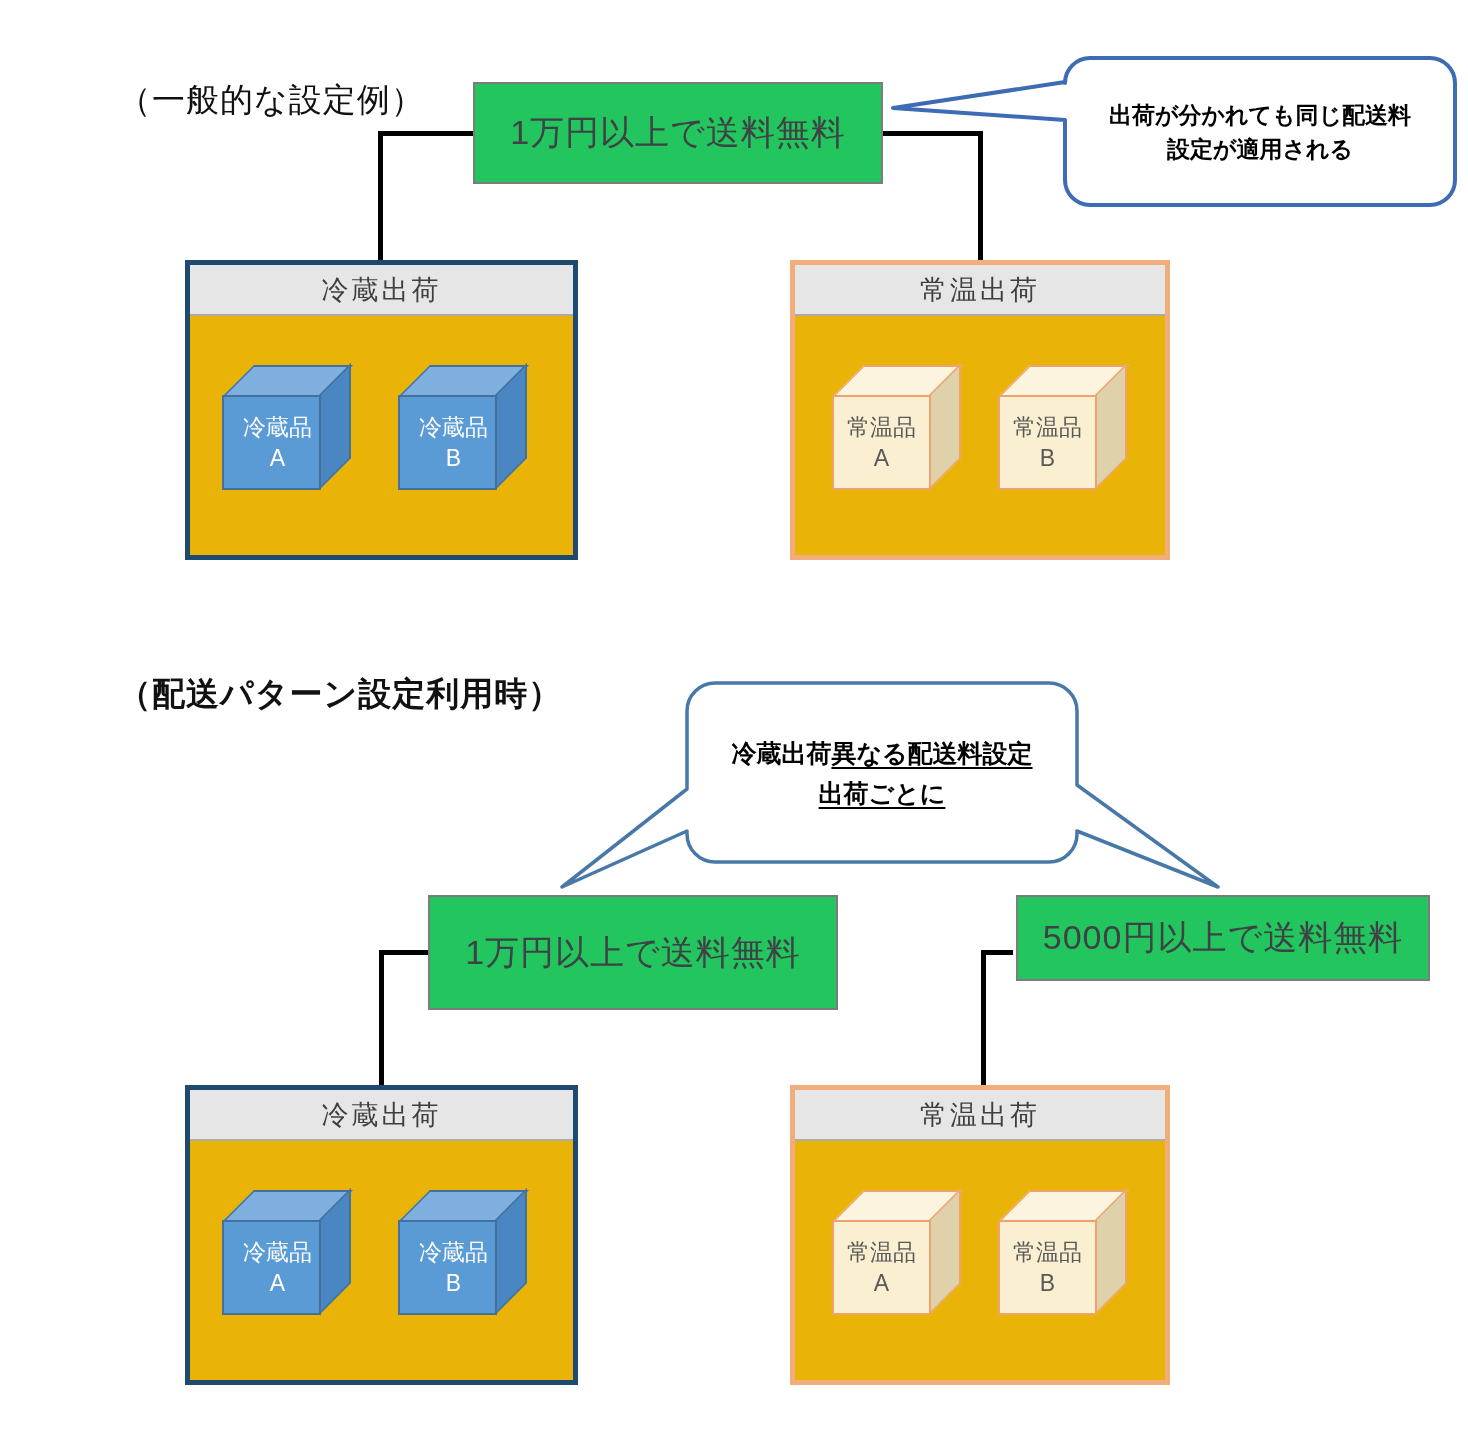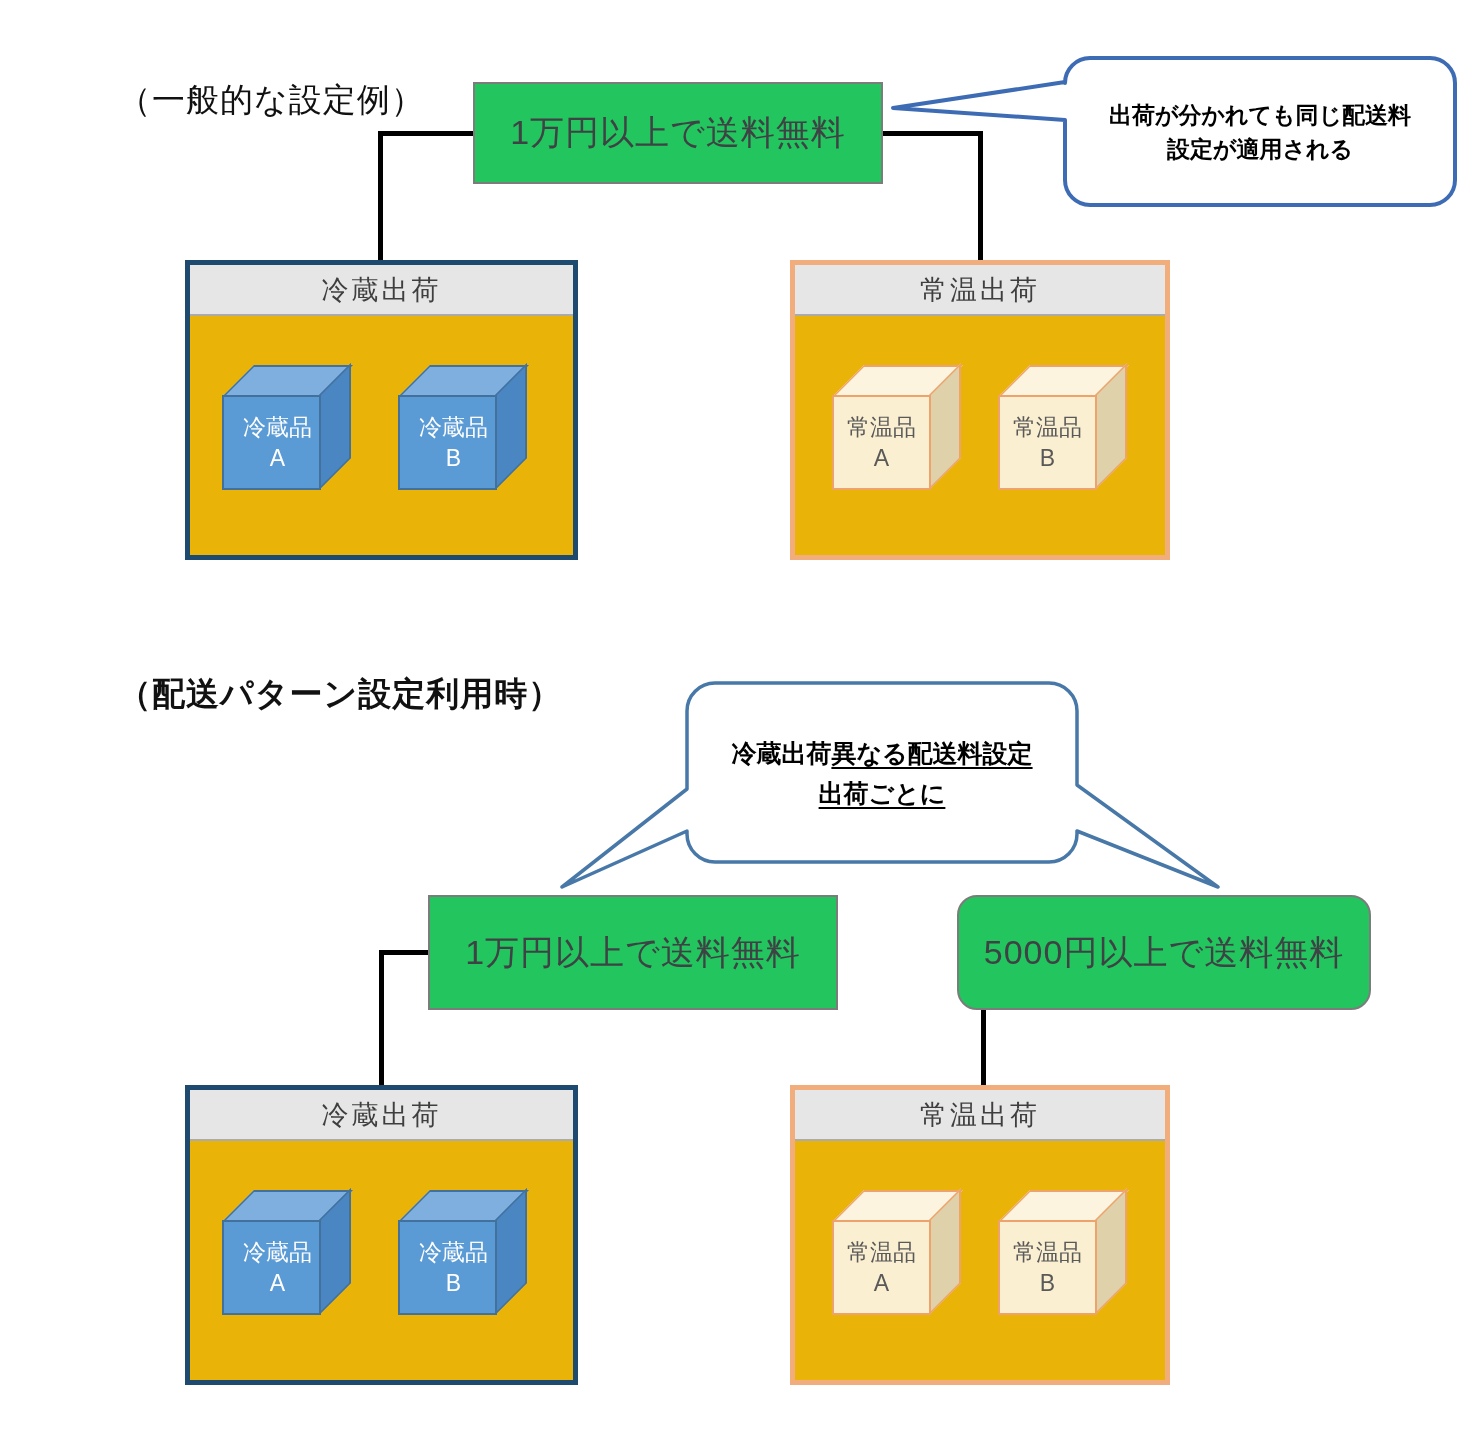--- a/index.html
+++ b/index.html
@@ -148,21 +148,21 @@
     <path class="callout2-path" d="M 170,8 H 504 A 28,28 0 0 1 532,36 V 110 L 673,212 L 532,156 V 159 A 28,28 0 0 1 504,187 H 170 A 28,28 0 0 1 142,159 V 156 L 17,212 L 142,114 V 36 A 28,28 0 0 1 170,8 Z"></path>
   </svg>
   <div class="callout-text c2" style="left:687px; top:683px; width:390px; height:179px;">
     <div>
       <span>冷蔵出荷</span><span class="u">異なる配送料設定</span>
     </div>
     <div class="u">出荷ごとに</div>
   </div>
 
   <div class="rule-box" style="left:428px; top:895px; width:410px; height:115px;">1万円以上で送料無料</div>
-  <div class="rule-box" style="left:957px; top:895px; width:414px; height:115px;border-radius:20px;">5000円以上で送料無料</div>
+  <div class="rule-box" style="left:1016px; top:895px; width:414px; height:86px;">5000円以上で送料無料</div>
 
   <div class="container cold" style="left:185px; top:1085px; width:393px; height:300px;">
     <div class="ship-header">冷蔵出荷</div>
     <div class="cube blue" style="left:32px; top:100px;">
       <div class="face face-top"></div>
       <div class="face face-side"></div>
       <div class="face face-front">
         <div class="cube-label">
           <span>冷蔵品</span>
           <span>A</span>

